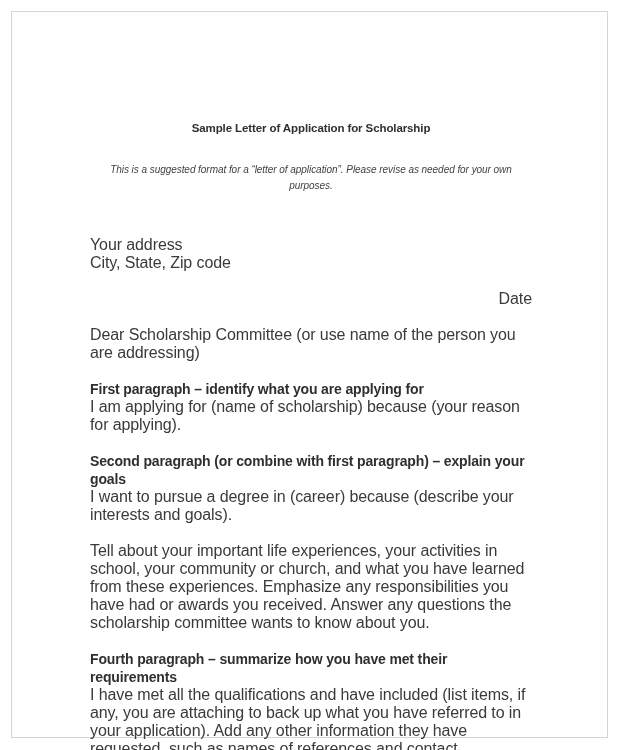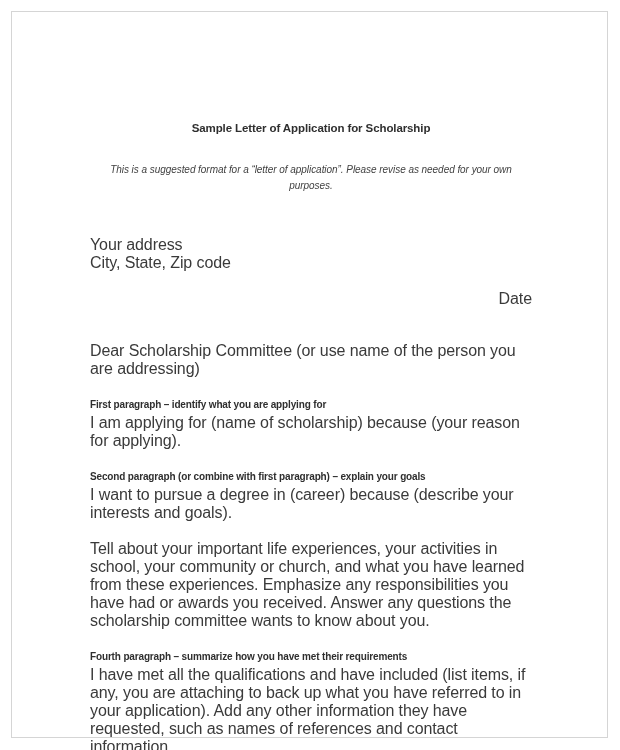--- a/index.html
+++ b/index.html
@@ -72,42 +72,42 @@
     font-size: 16px;
     color: #3a3a3a;
     line-height: 18px;
     letter-spacing: -0.1px;
     margin: 0;
     padding: 0;
     white-space: pre-wrap;
   }
 
   .heading {
-    font-size: 10px;
+    font-size: 14px;
     font-weight: bold;
     color: #2f2f2f;
     line-height: 18px;
     letter-spacing: -0.15px;
     margin: 0;
     padding: 0;
   }
 
   .para-text {
     font-size: 16px;
     color: #3a3a3a;
     line-height: 18px;
     letter-spacing: -0.1px;
     margin: 0;
     padding: 0;
     text-align: left;
   }
 
   .gap-address { margin-top: 42px; }
   .gap-date { margin-top: 18px; text-align: right; }
-  .gap-salutation { margin-top: 34px; }
+  .gap-salutation { margin-top: 18px; }
   .gap-section { margin-top: 18px; }
   .gap-closing { margin-top: 18px; }
 </style>
 </head>
 <body>
 
 <div class="page">
 
   <div class="page-border"></div>
 

